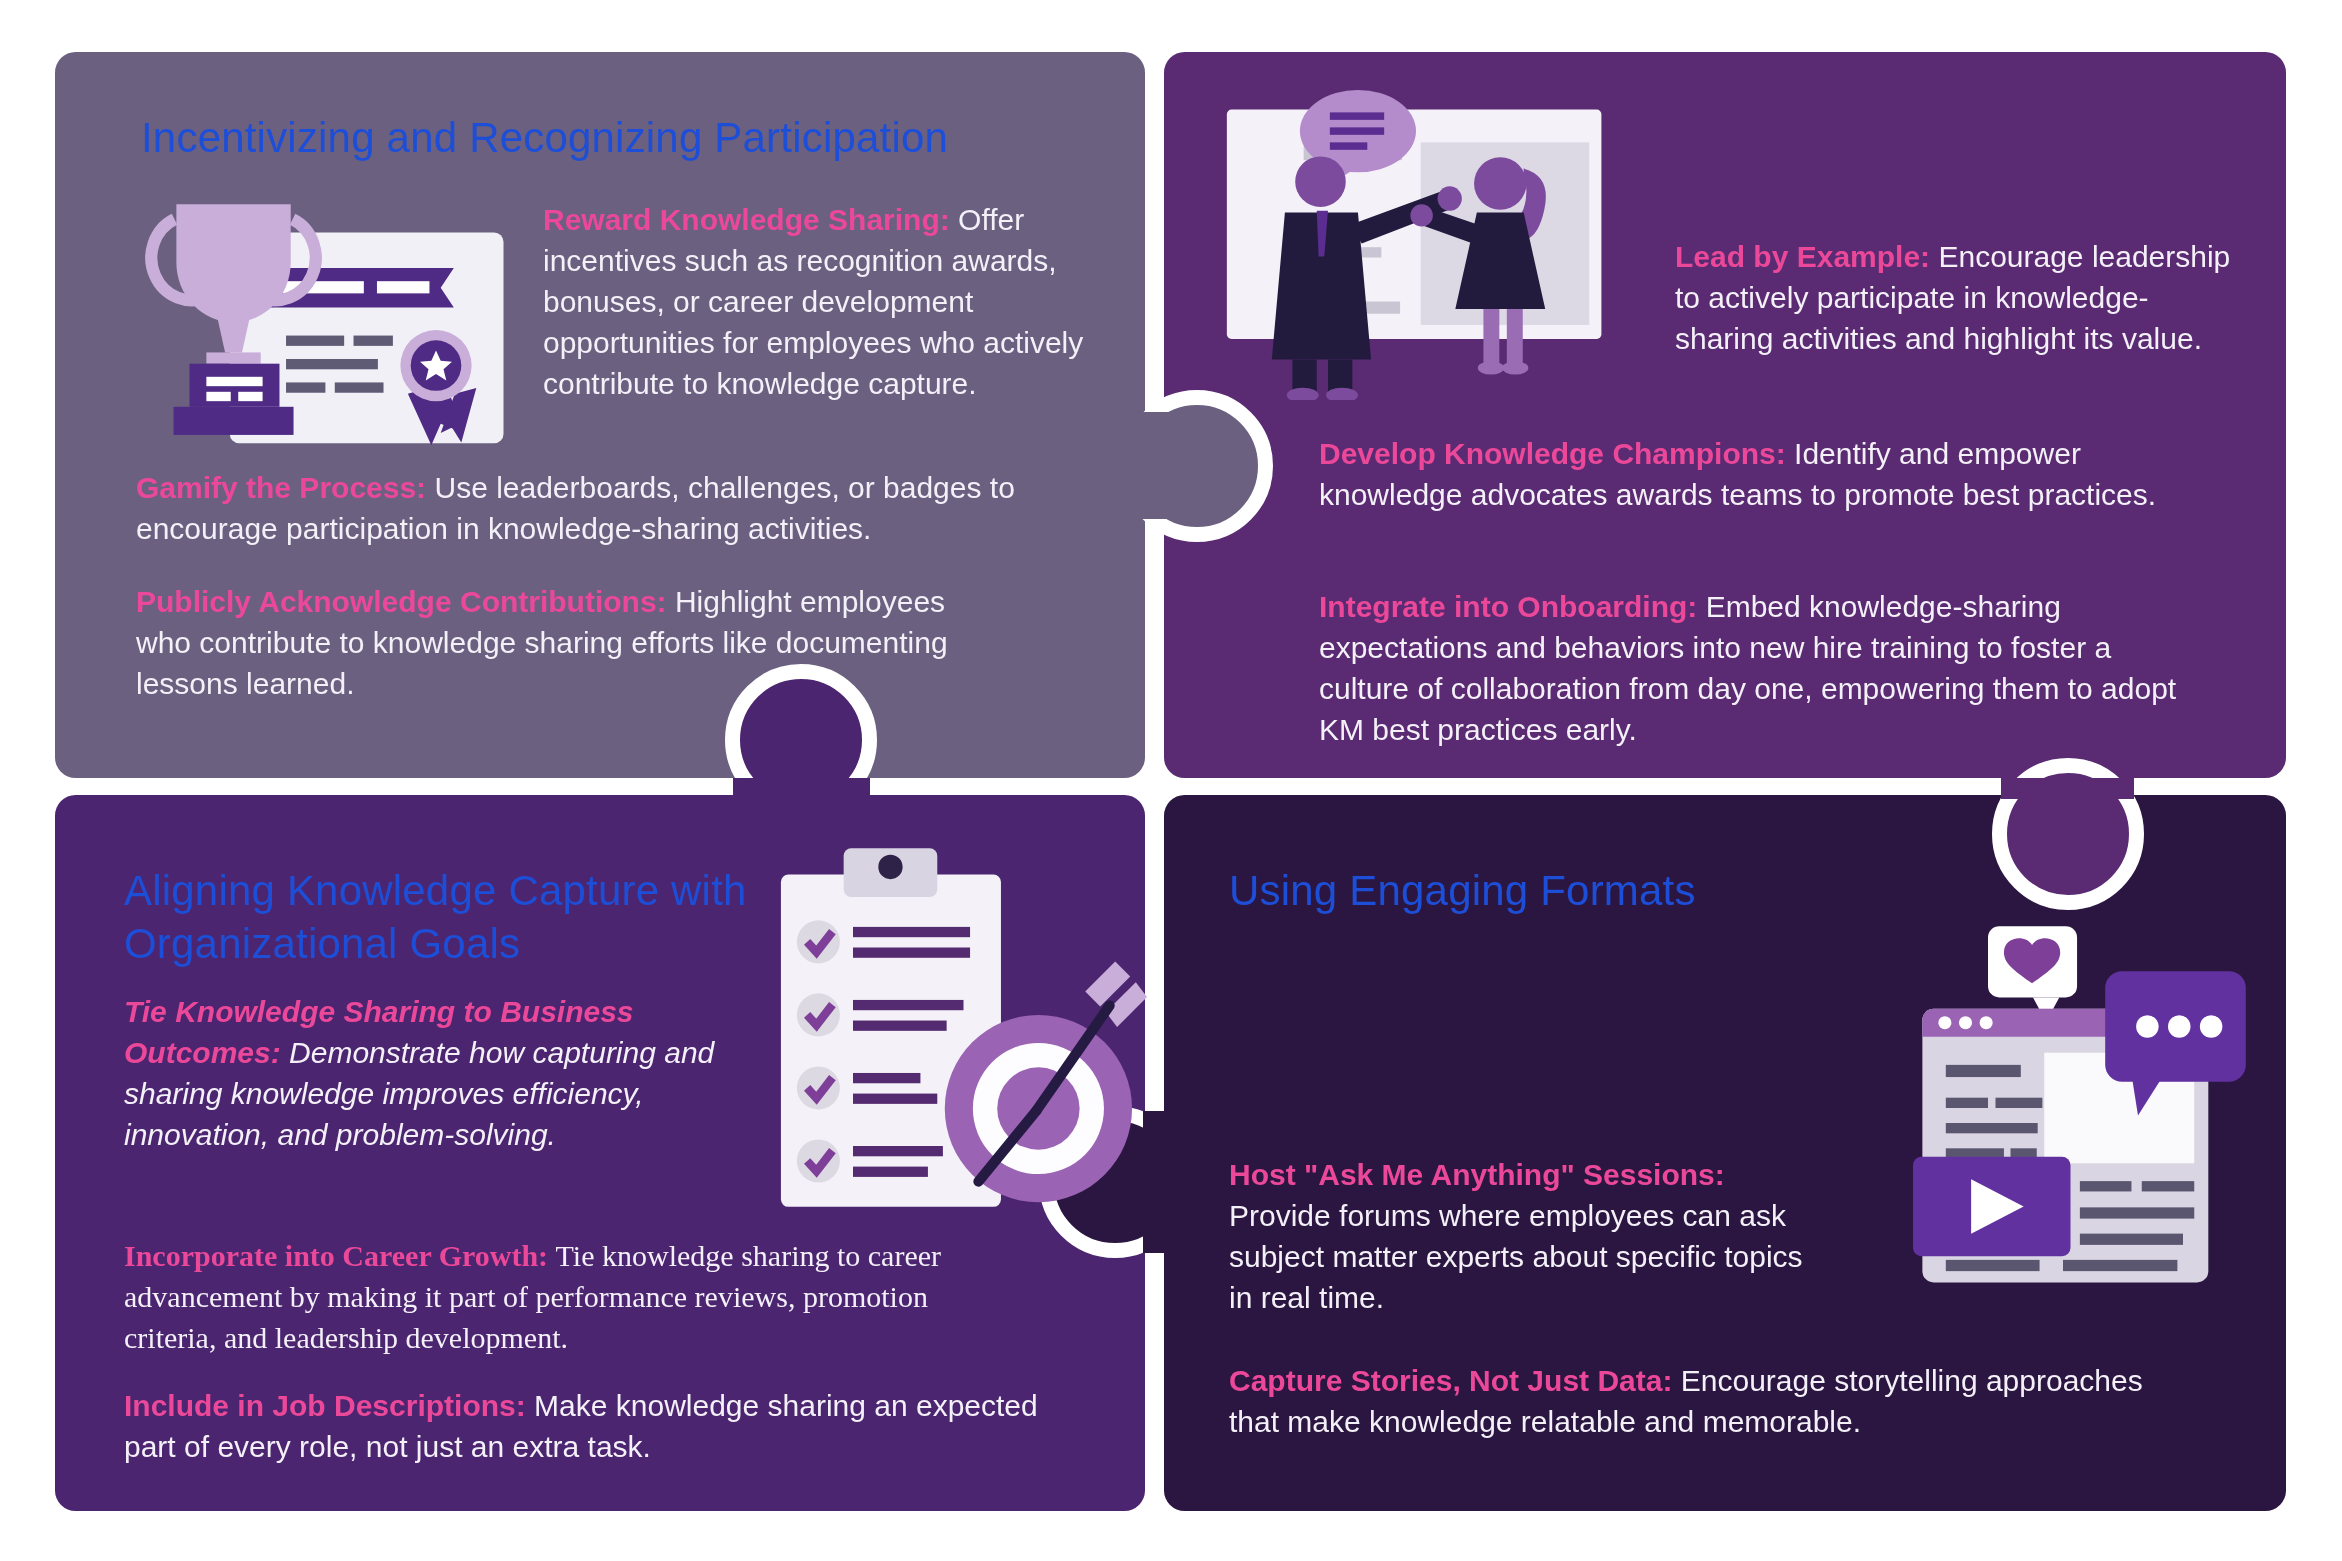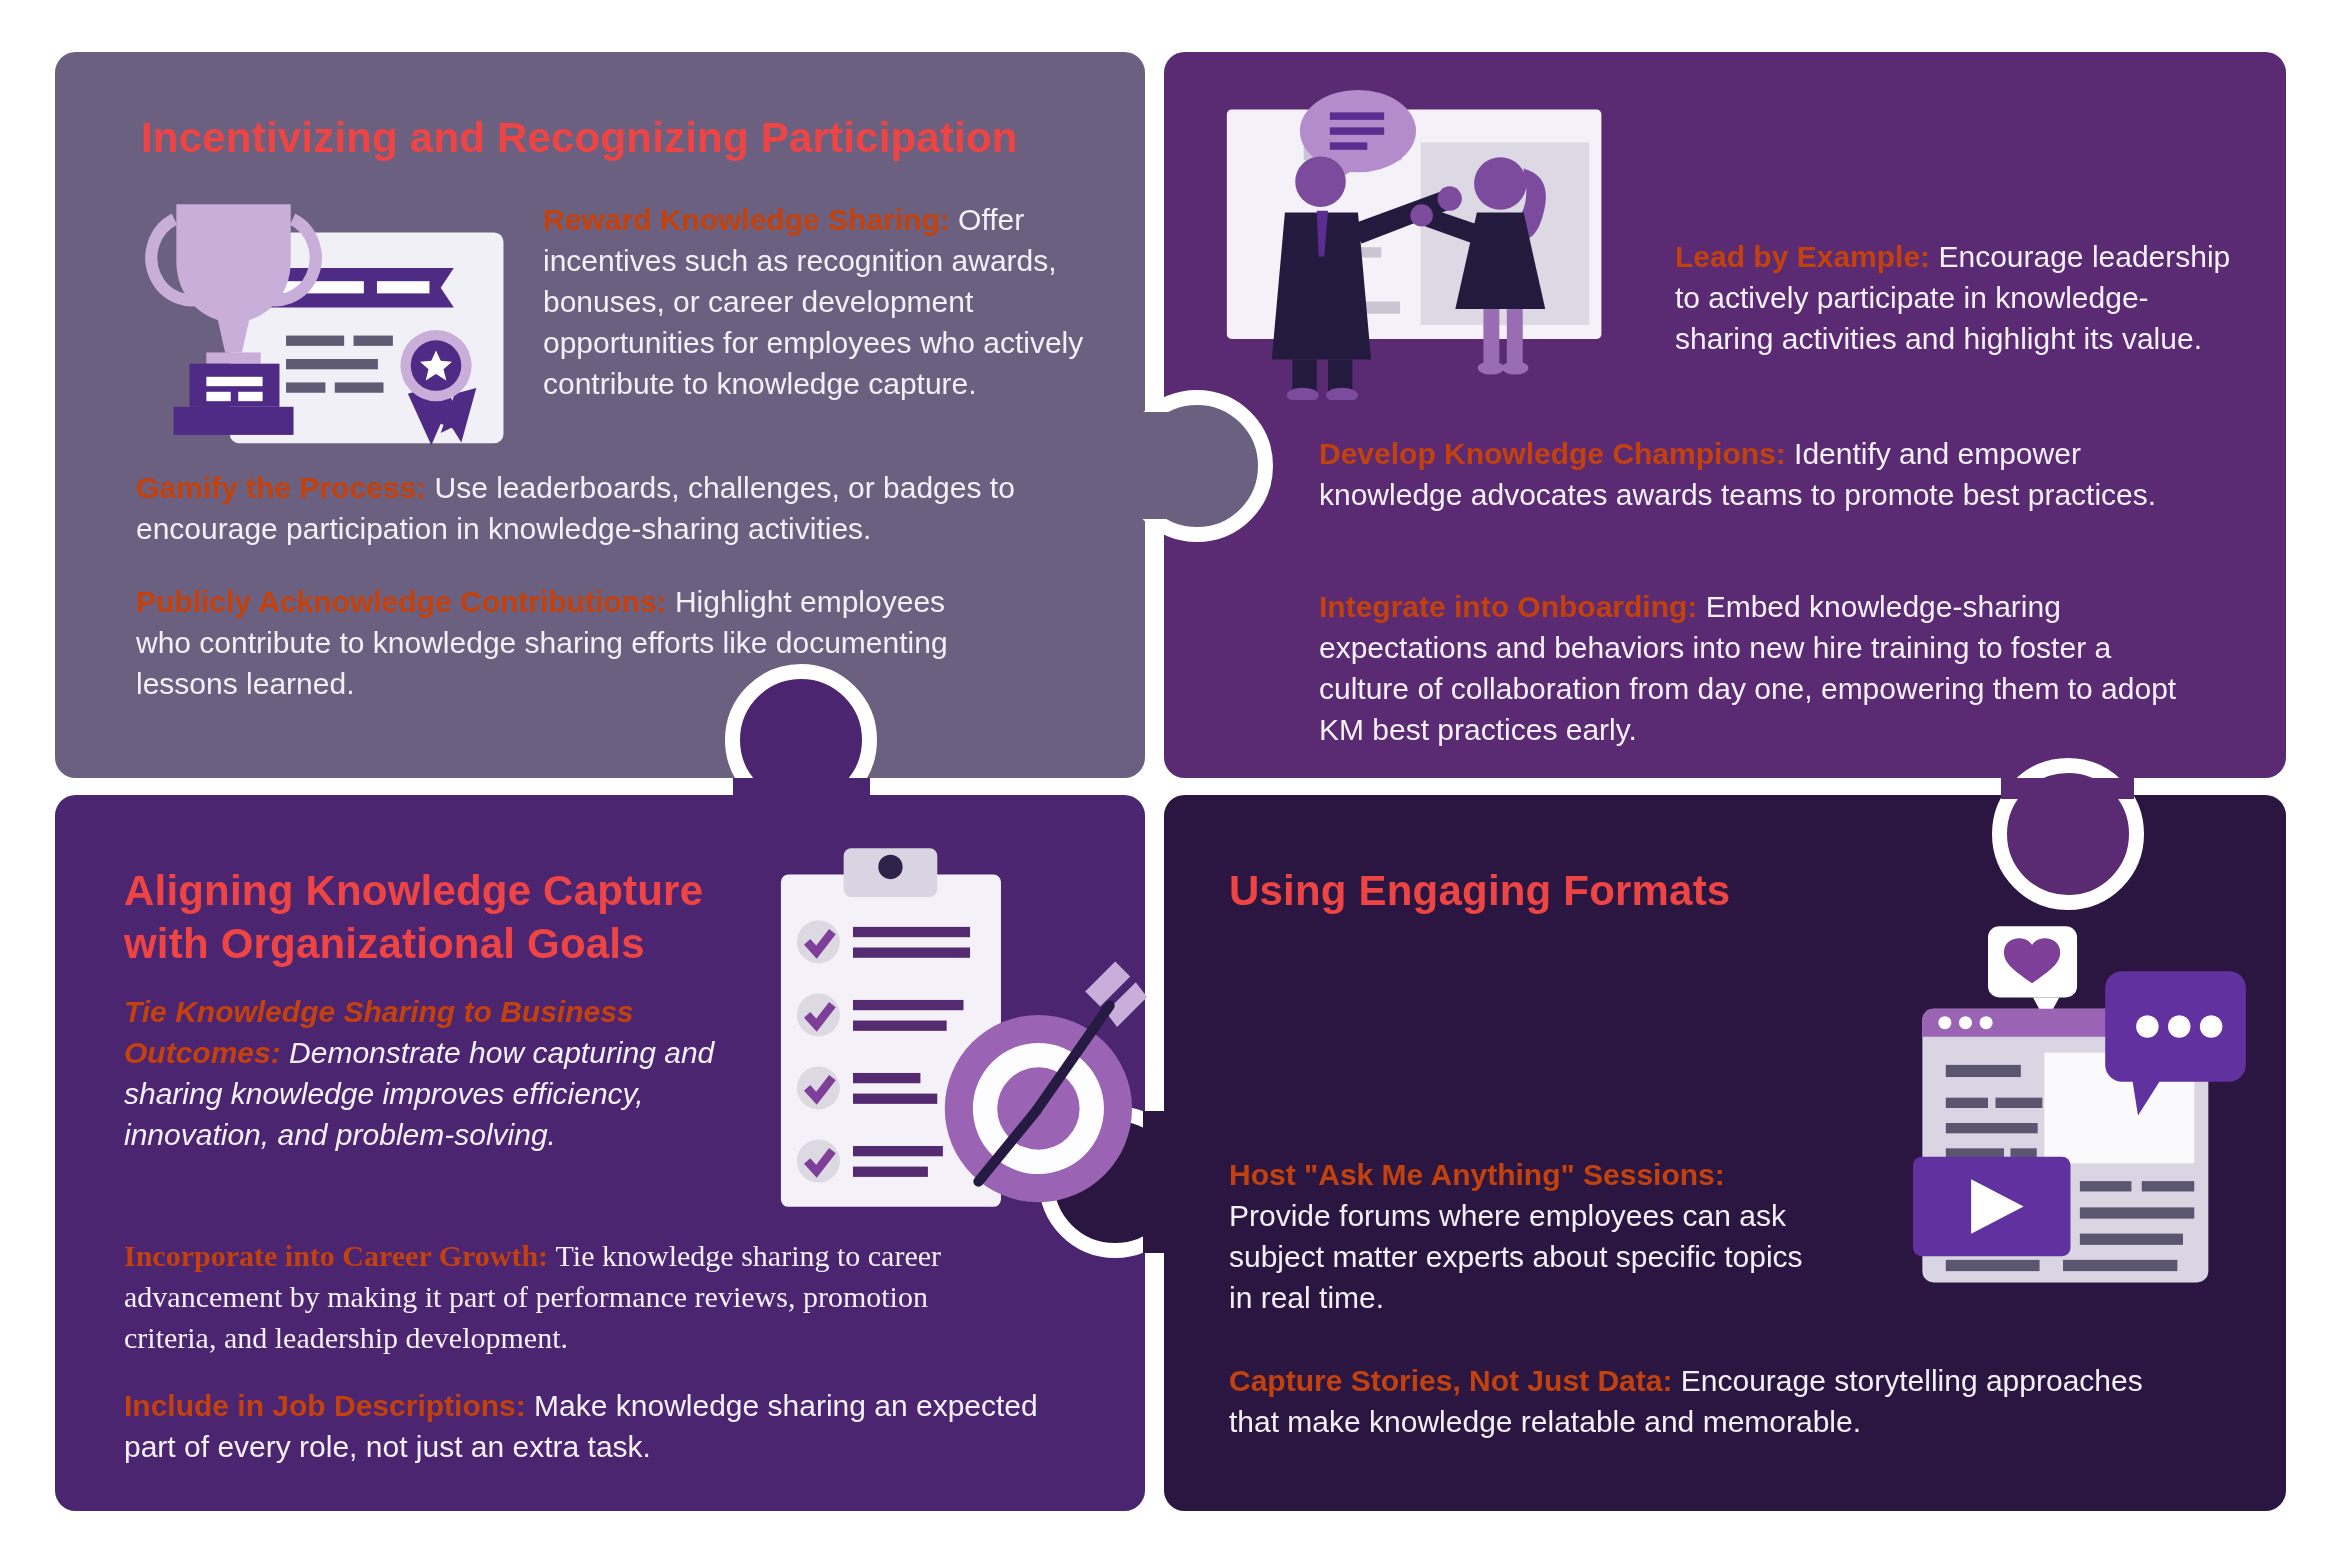--- a/index.html
+++ b/index.html
@@ -22,24 +22,24 @@
   .knob1{left:1121px;top:390px;background:#6b6080;}
   .knob2{left:725px;top:664px;background:#4b2570;}
   .knob3{left:1992px;top:758px;background:#5a2b72;}
   .knob4{left:1039px;top:1106px;background:#2a1640;}
   .neck{position:absolute;z-index:6;}
   .neck1{left:1098px;top:412px;width:73px;height:107px;background:#6b6080;}
   .neck2{left:733px;top:778px;width:137px;height:52px;background:#4b2570;}
   .neck3{left:2001px;top:778px;width:133px;height:20.6px;background:#5a2b72;}
   .neck4{left:1143px;top:1111px;width:54px;height:142px;background:#2a1640;}
 
-  .title{position:absolute;color:#ef4444;font-weight:bold;font-size:42px;
+  .title{position:absolute;color:#1d4ed8;font-weight:normal;font-size:42px;
          line-height:53px;z-index:8;letter-spacing:0.2px;}
   .para{position:absolute;color:#f4f0f8;font-size:30px;line-height:41px;z-index:8;}
-  .lead{font-weight:bold;color:#c2410c;}
+  .lead{font-weight:bold;color:#ec4899;}
   .lead::after{content:" ";}
   .icon{position:absolute;z-index:7;}
   .nowrap{white-space:nowrap;}
 </style>
 </head>
 <body>
 
 <div class="stage">
 
   <div class="panel panel-tl"></div>

